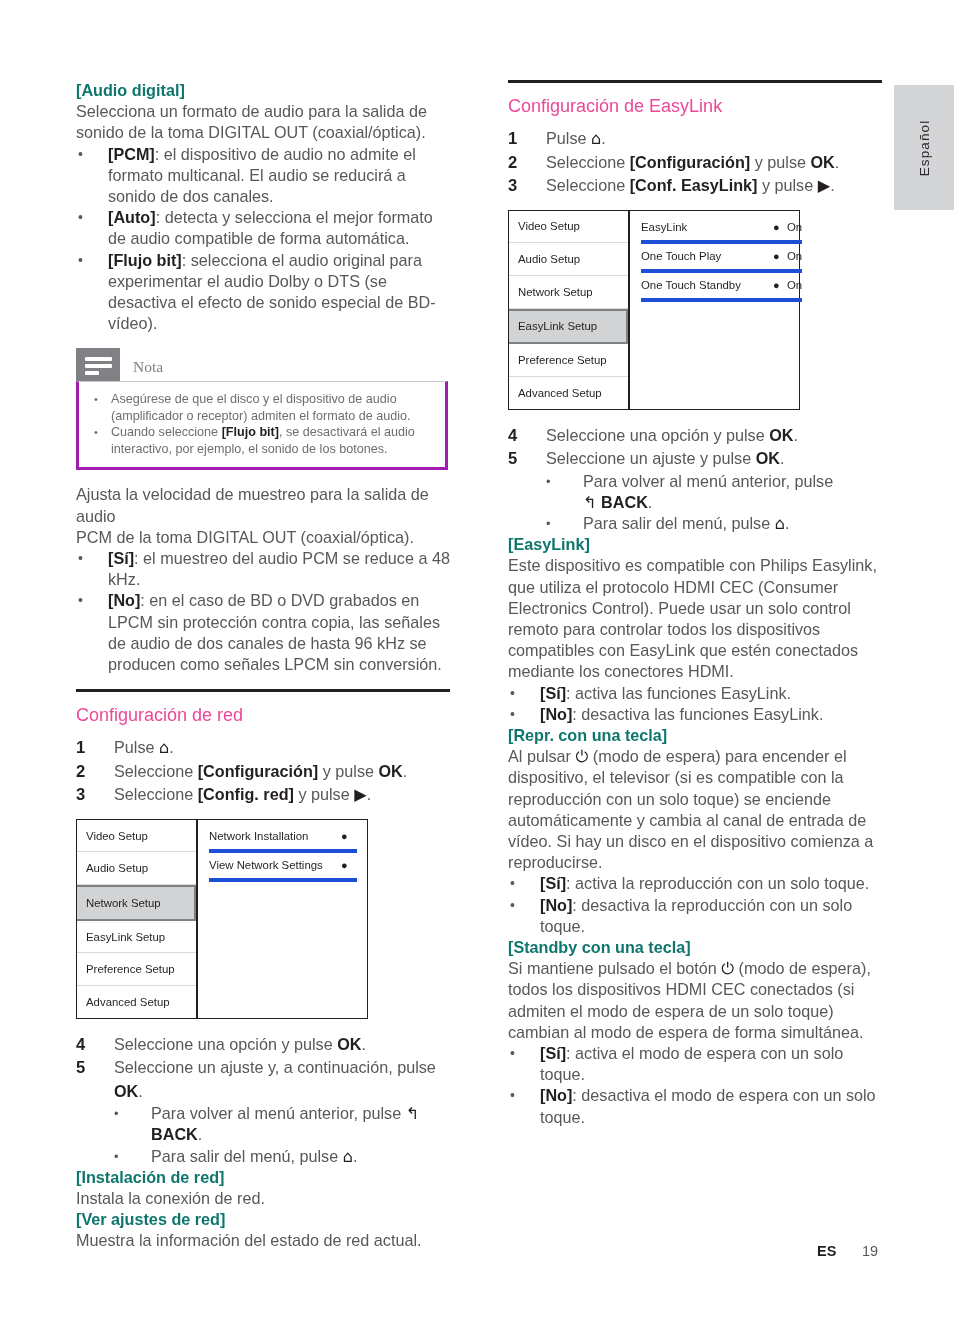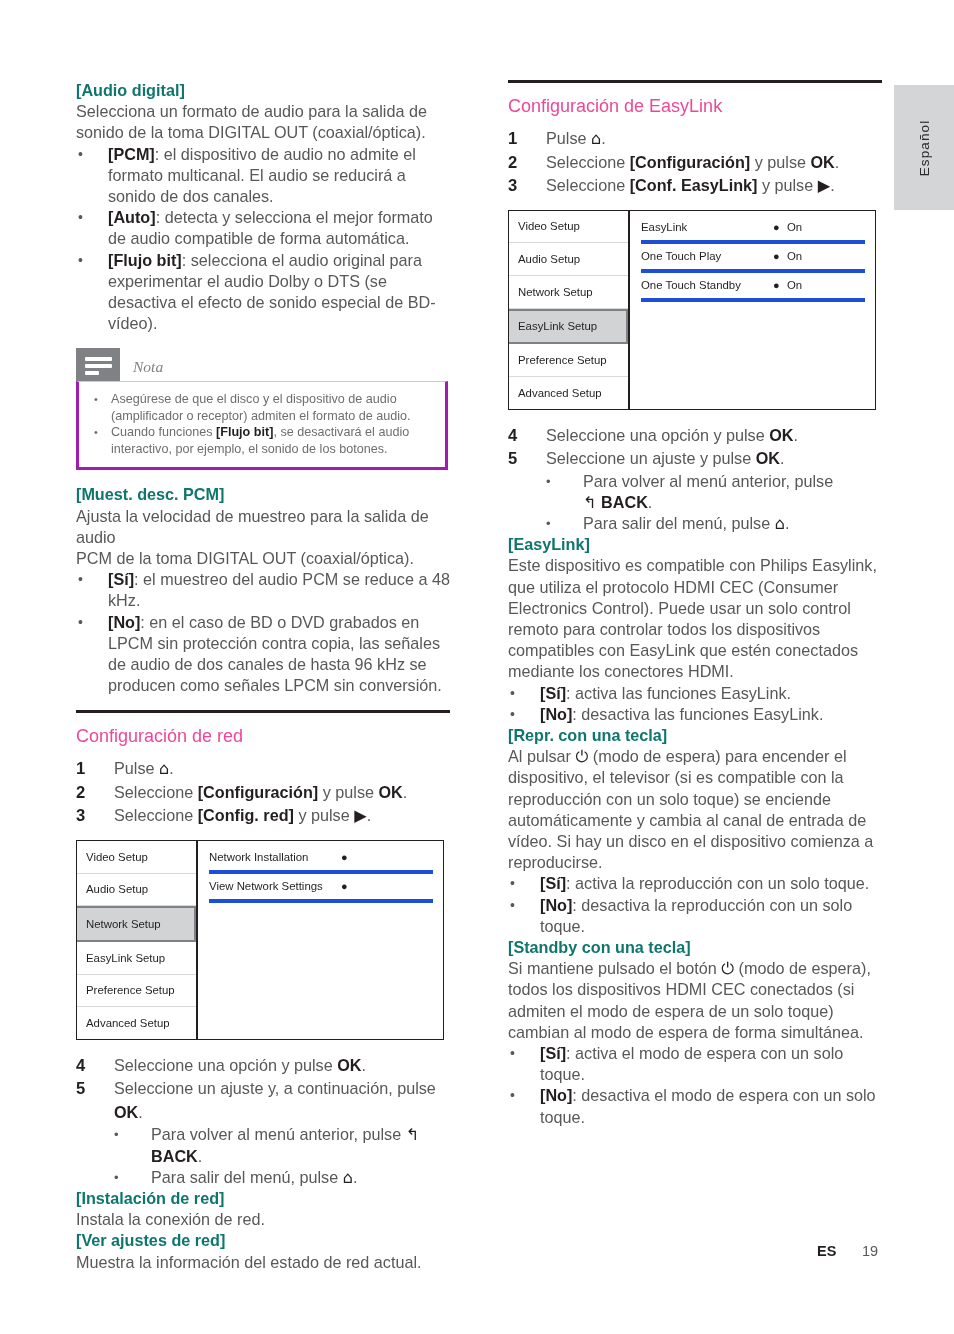--- a/index.html
+++ b/index.html
@@ -154,21 +154,20 @@
 
   
   .nota {
     margin: 14px 0 0 0;
     width: 372px;
   }
   .nota-bar {
     height: 33px;
     display: flex;
     align-items: flex-end;
-    font-style: italic;
   }
   .nota-icon {
     width: 44px;
     height: 33px;
     background: #808184;
     position: relative;
     flex: none;
   }
   .nota-icon i {
     position: absolute;
@@ -211,21 +210,21 @@
     position: absolute;
     left: 5px;
     top: 0;
     font-size: 11px;
   }
   .nota-body li b { color: #231f20; }
 
   
   .osd {
     border: 1px solid #231f20;
-    width: 368px;
+    width: 292px;
     height: 200px;
     box-sizing: border-box;
     display: flex;
     background: #ffffff;
     margin: 12px 0 0 0;
     font-family: "Liberation Sans", sans-serif;
   }
   .osd-left {
     width: 121px;
     flex: none;
@@ -324,29 +323,28 @@
         <div class="nota-icon">
           <i class="l1"></i>
             <i class="l2"></i>
             <i class="l3"></i>
         </div>
         <div class="nota-label">Nota</div>
       </div>
       <div class="nota-body">
         <ul>
           <li><span>Asegúrese de que el disco y el dispositivo de audio (amplificador o receptor) admiten el formato de audio.</span></li>
-          <li><span>Cuando funciones </span><b>[Flujo bit]</b><span>, se desactivará el audio interactivo, por ejemplo, el sonido de los botones.</span></li>
+          <li><span>Cuando seleccione </span><b>[Flujo bit]</b><span>, se desactivará el audio interactivo, por ejemplo, el sonido de los botones.</span></li>
         </ul>
       </div>
     </div>
 
     <div class="sp14"></div>
 
     <div>
-      <div class="bold-head">[Muest. desc. PCM]</div>
       <div class="para">Ajusta la velocidad de muestreo para la salida de audio</div>
       <div class="para">PCM de la toma DIGITAL OUT (coaxial/óptica).</div>
       <ul class="bl">
         <li><b>[Sí]</b><span>: el muestreo del audio PCM se reduce a 48 kHz.</span></li>
         <li><b>[No]</b><span>: en el caso de BD o DVD grabados en LPCM sin protección contra copia, las señales de audio de dos canales de hasta 96 kHz se producen como señales LPCM sin conversión.</span></li>
       </ul>
     </div>
 
     <div class="sp14"></div>
 

